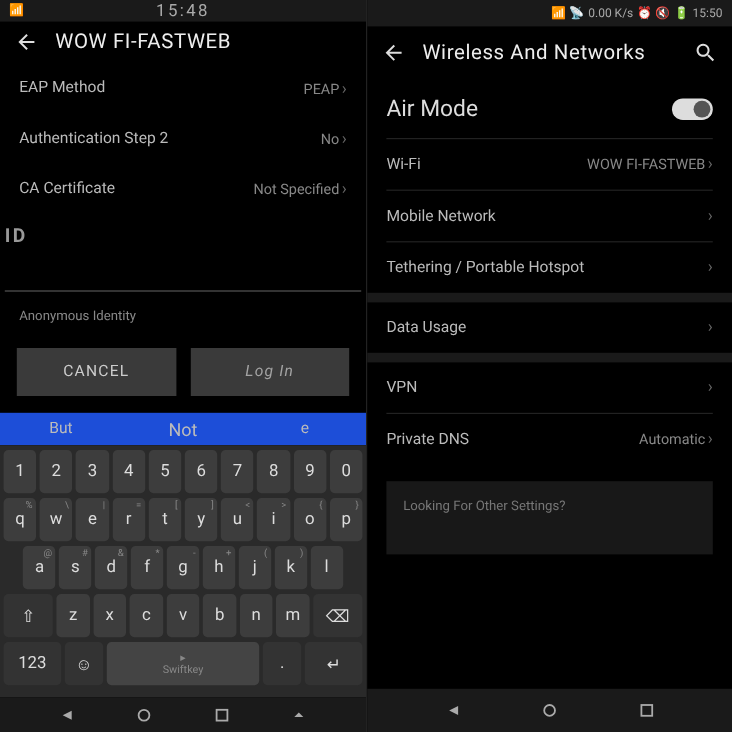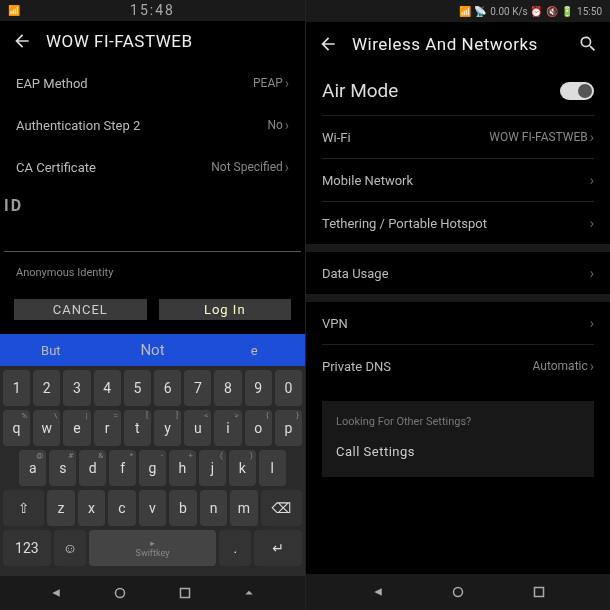--- a/index.html
+++ b/index.html
@@ -19,22 +19,22 @@
 .chev { color:#666; font-size:14px; }
 .hr { height:1px; background:#222; margin:0 16px; }
 .gap { height:8px; background:#1a1a1a; }
 
 .input-area { padding:8px 4px 4px; }
 .input-label { font-size:16px; color:#999; letter-spacing:2px; font-weight:bold; }
 .input-line { height:1px; background:#555; margin-top:36px; }
 .anon { padding:10px 16px; font-size:11px; color:#888; }
 
 .btns { display:flex; gap:12px; padding:10px 14px 14px; }
-.btn { flex:1; height:21px; background:#3a3a3a; display:flex; align-items:center; justify-content:center; font-size:13px; color:#ccc; letter-spacing:1px;text-align:center; }
-.btn.dim { color:#fef9c3; }
+.btn { flex:1; height:40px; background:#3a3a3a; display:flex; align-items:center; justify-content:center; font-size:13px; color:#ccc; letter-spacing:1px;text-align:center; }
+.btn.dim { color:#a3a3a3;font-style:italic; }
 
 .suggest { background:#1d4ed8; display:flex; height:34px; align-items:center; color:#bbb; font-size:13px; }
 .suggest span { flex:1; text-align:center; }
 .suggest span:nth-child(2){ font-size:15px; }
 
 .kb { background:#2a2a2a; padding:4px 3px 6px; }
 .kb-row { display:flex; gap:3px; margin-bottom:4px; }
 .key { flex:1; background:#3d3d3d; color:#ddd; display:flex; flex-direction:column; align-items:center; justify-content:center; height:36px; border-radius:4px; font-size:14px; position:relative; }
 .key .hint { position:absolute; top:1px; right:3px; font-size:8px; color:#888; }
 .key.dark { background:#333; }
@@ -243,21 +243,20 @@
   <div class="row">
     <span>Private DNS</span>
     <span class="val">
         <span>Automatic</span>
         <span class="chev">›</span>
       </span>
   </div>
 
   <div class="link-box">
     <div class="q">Looking For Other Settings?</div>
-    <div class="a">Call Settings</div>
   </div>
 
   <div style="flex:1"></div>
   <div class="navbar">
     <svg class="nkey" viewBox="0 0 24 24">
         <path fill="#aaa" d="M17 7v10l-10-5z"></path>
       </svg>
     <svg class="nkey" viewBox="0 0 24 24">
         <circle cx="12" cy="12" r="6" fill="none" stroke="#aaa" stroke-width="2"></circle>
       </svg>

